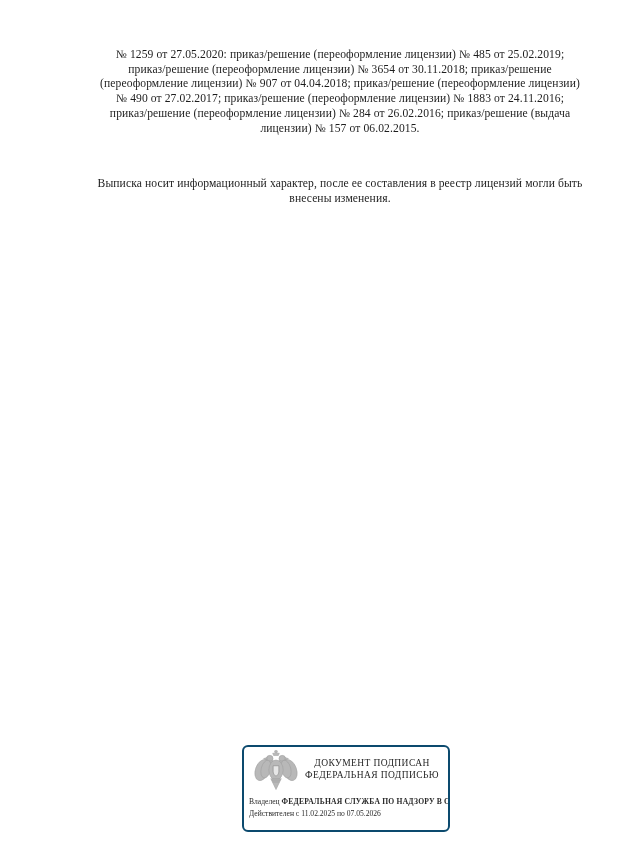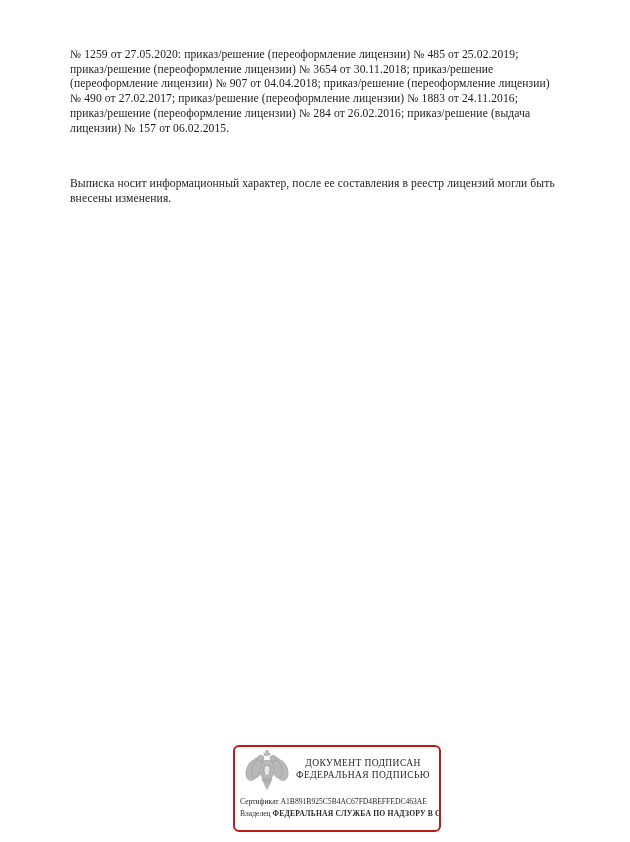--- a/index.html
+++ b/index.html
@@ -12,30 +12,31 @@
   }
   .doc-text {
     position:absolute;
     left:70px;
     width:540px;
     font-size:11.6px;
     line-height:14.7px;
     color:#1d1d1d;
     white-space:pre-line;
     letter-spacing:0.1px;
+    text-align:center;
   }
   .para-orders { top:48px; }
   .para-note   { top:177px; }
 
   .stamp {
     position:absolute;
-    left:233px; top:745px;
+    left:242px; top:745px;
     width:208px; height:87px;
     box-sizing:border-box;
-    border:2px solid #b91c1c;
+    border:2px solid #0c4a6e;
     border-radius:6px;
     background:#ffffff;
     overflow:hidden;
   }
   .stamp-top {
     display:flex;
     align-items:flex-start;
     padding:3px 4px 0 8px;
     height:44px;
   }
@@ -100,16 +101,16 @@
 
         <path d="M21 16.5 h6 v6.5 q0 3.2 -3 4.4 q-3 -1.2 -3 -4.4 z" fill="#e6e6e6" stroke="#8c8c8c" stroke-width="0.7"></path>
       </svg>
     </span>
     <div class="stamp-title">
       <div>ДОКУМЕНТ ПОДПИСАН</div>
       <div>ФЕДЕРАЛЬНАЯ ПОДПИСЬЮ</div>
     </div>
   </div>
   <div class="stamp-info">
-    <div><span>Сертификат</span> <span>A1B891B925C5B4AC67FD4BEFFEDC463AE</span></div>
     <div><span>Владелец</span> <span class="owner-value">ФЕДЕРАЛЬНАЯ СЛУЖБА ПО НАДЗОРУ В СФ</span></div>
+    <div>Действителен с 11.02.2025 по 07.05.2026</div>
   </div>
 </div>
 
 </body></html>

